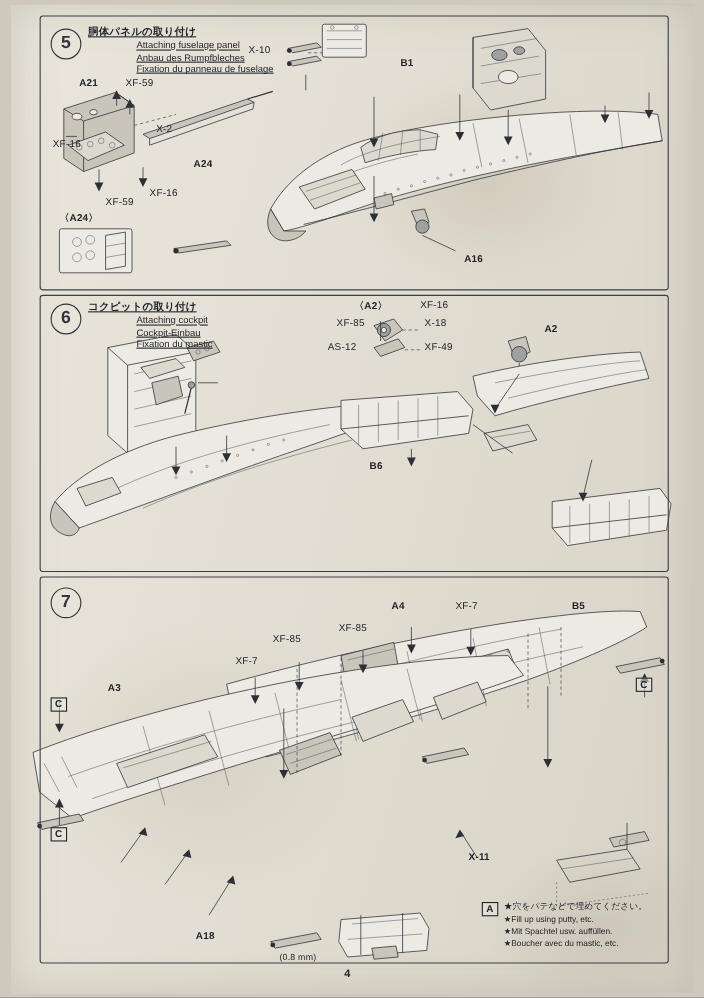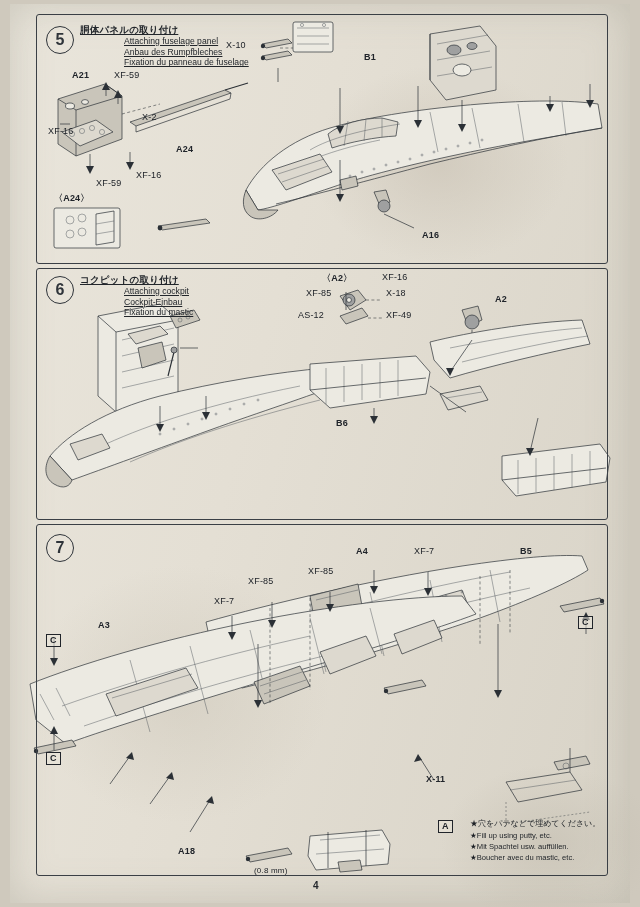--- a/index.html
+++ b/index.html
@@ -88,21 +88,20 @@
     line-height: 1;
     background: rgba(233,229,219,.55);
   }
 
   .note {
     position: absolute;
     font-size: 7.6px;
     color: #1d2126;
     line-height: 1.45;
     white-space: nowrap;
-    margin-left: 12px;
   }
   .note .jpn { font-size: 8px; }
 
   .pagenum {
     position: absolute;
     font-size: 10px;
     font-weight: bold;
     color: #24282d;
   }
 

